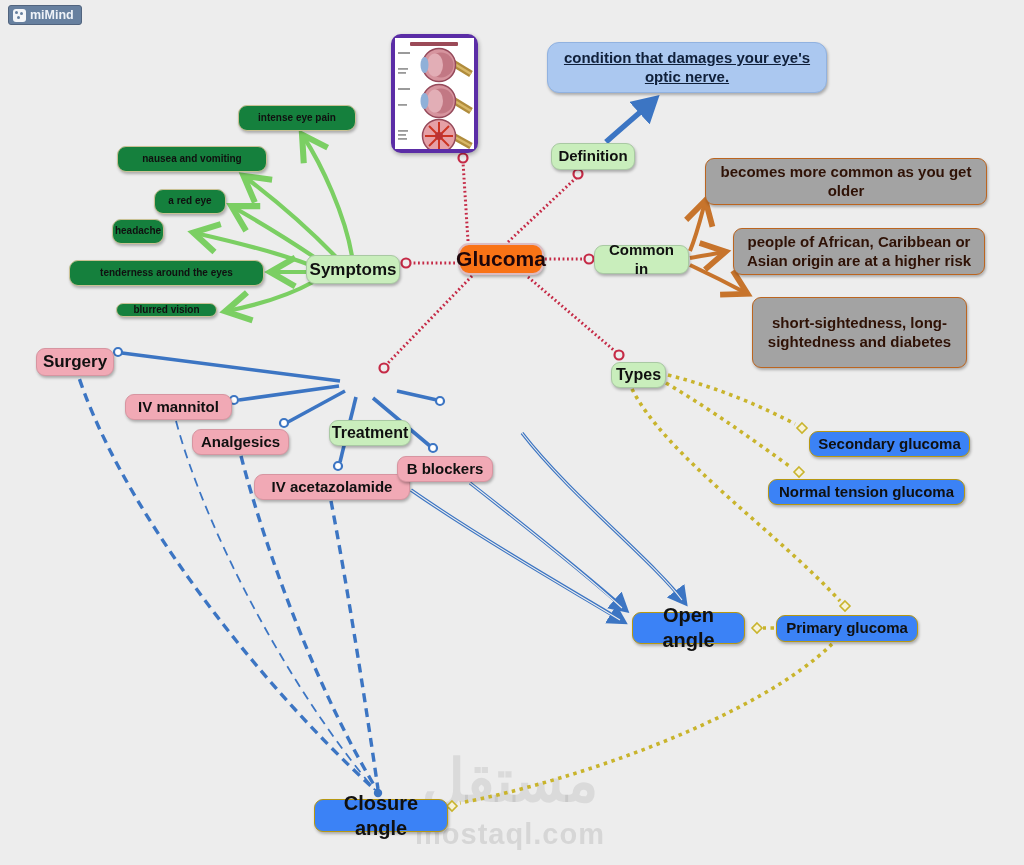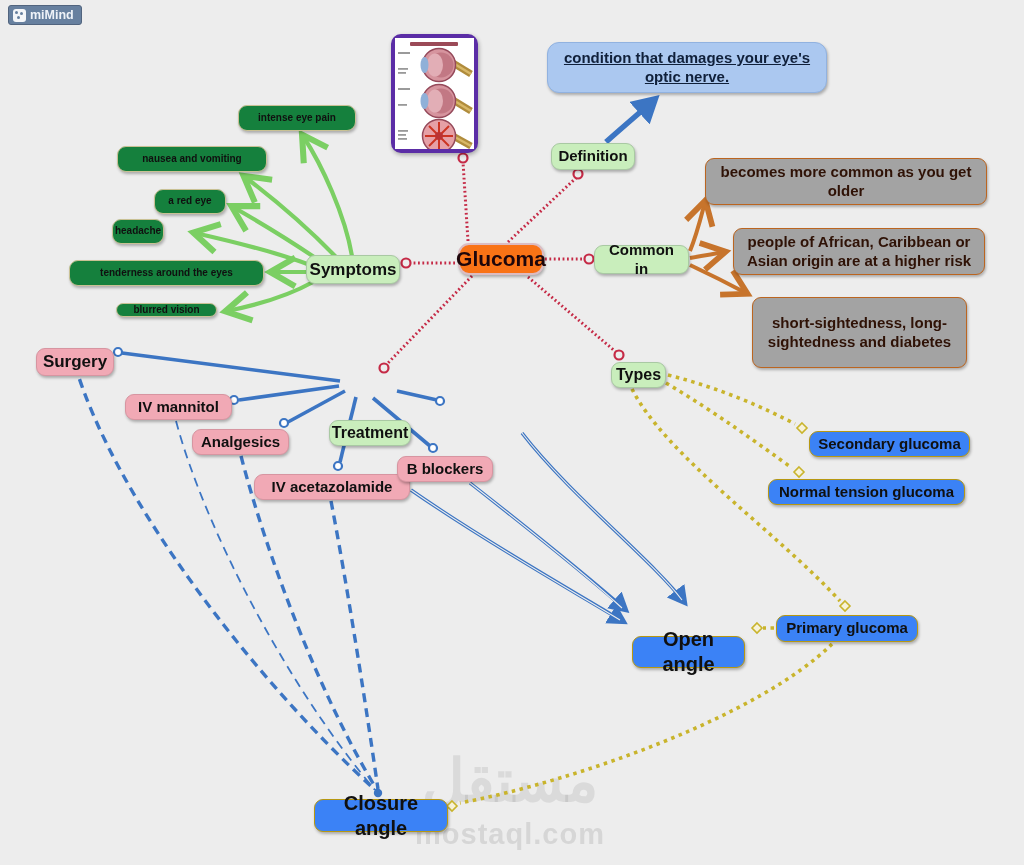--- a/index.html
+++ b/index.html
@@ -217,16 +217,16 @@
 
   <div class="node pink" style="left:36px;top:336px;width:78px;height:28px;font-size:17px;margin-top:12px;">Surgery</div>
   <div class="node pink" style="left:125px;top:394px;width:107px;height:26px;">IV mannitol</div>
   <div class="node pink" style="left:192px;top:429px;width:97px;height:26px;">Analgesics</div>
   <div class="node pink" style="left:254px;top:474px;width:156px;height:26px;">IV acetazolamide</div>
   <div class="node pink" style="left:397px;top:456px;width:96px;height:26px;">B blockers</div>
 
   <div class="node gold" style="left:809px;top:431px;width:161px;height:26px;">Secondary glucoma</div>
   <div class="node gold" style="left:768px;top:479px;width:197px;height:26px;">Normal tension glucoma</div>
   <div class="node gold" style="left:776px;top:615px;width:142px;height:27px;text-align:right;">Primary glucoma</div>
-  <div class="node gold big" style="left:632px;top:612px;width:113px;height:32px;margin-top:24px;">Open angle</div>
+  <div class="node gold big" style="left:632px;top:612px;width:113px;height:32px;">Open angle</div>
   <div class="node gold big" style="left:314px;top:799px;width:134px;height:33px;">Closure angle</div>
 
 </div>
 
 </body></html>

